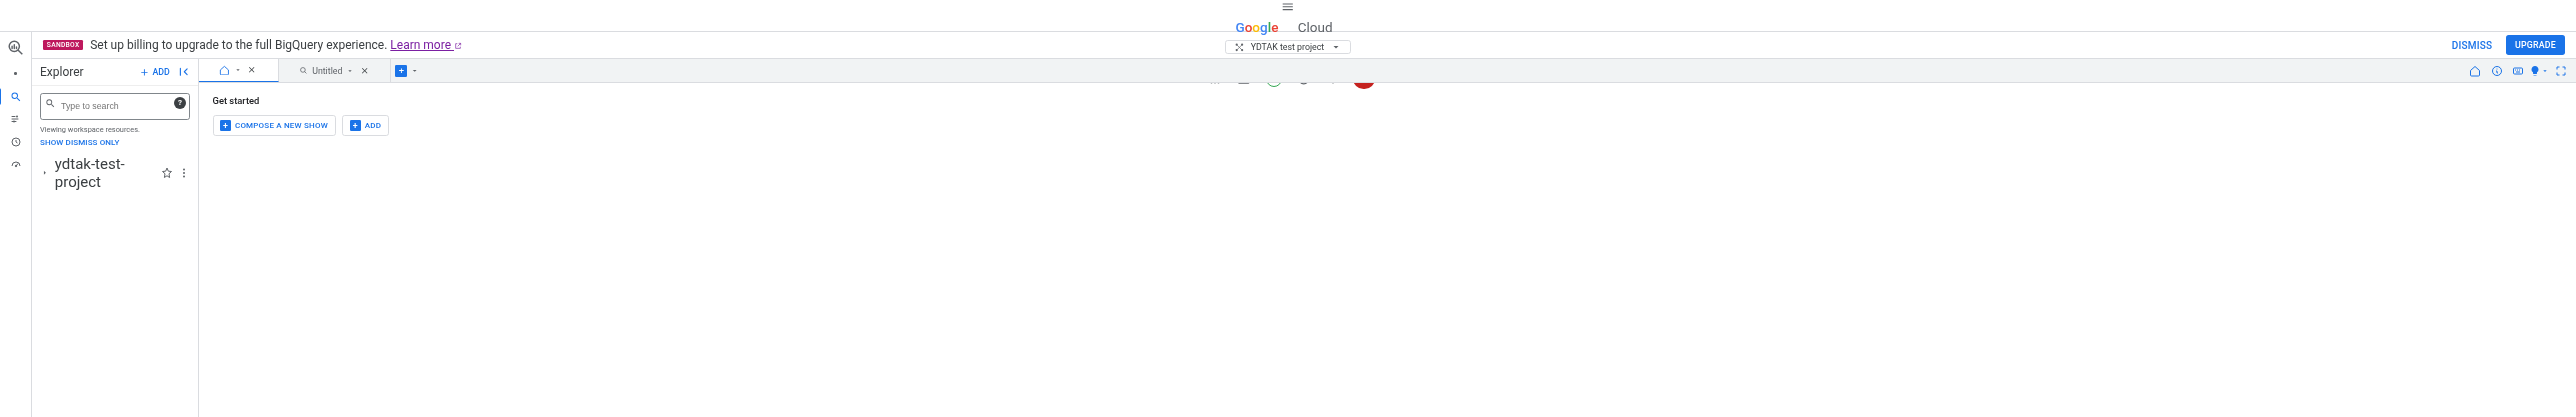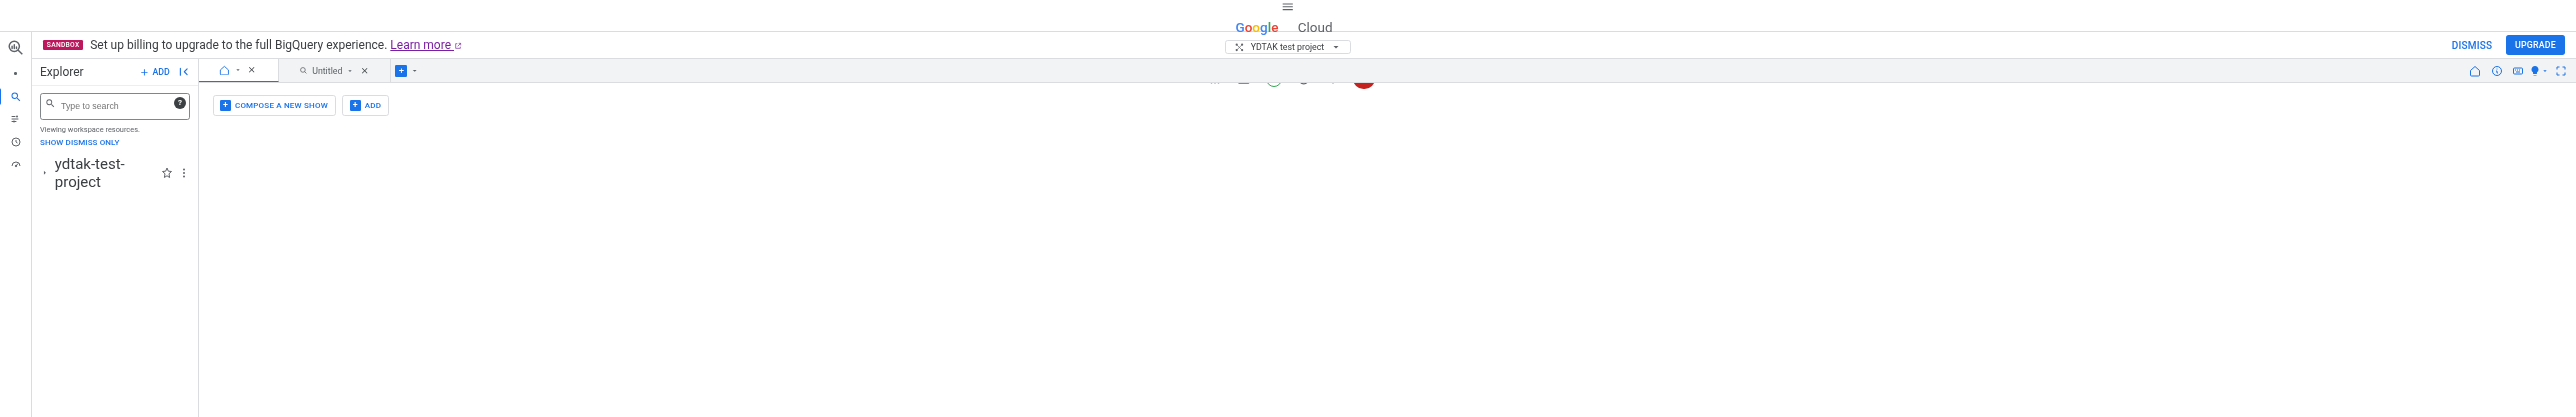--- a/index.html
+++ b/index.html
@@ -336,20 +336,21 @@
                 </svg>
             </div>
             <div class="tbicon">
               <svg width="12" height="12" viewBox="0 0 24 24" fill="none" stroke="#1a73e8" stroke-width="2">
                   <path d="M4 9V4h5M20 9V4h-5M4 15v5h5M20 15v5h-5"></path>
                 </svg>
             </div>
           </div>
         </div>
         <div class="ws-content">
+          <div class="ws-sub">Get started</div>
           <div class="ws-actions">
             <div class="ws-btn">
               <div class="plus-sq">+</div>
               <span>COMPOSE A NEW SHOW</span>
             </div>
             <div class="ws-btn">
               <div class="plus-sq">+</div>
               <span>ADD</span>
             </div>
           </div>

